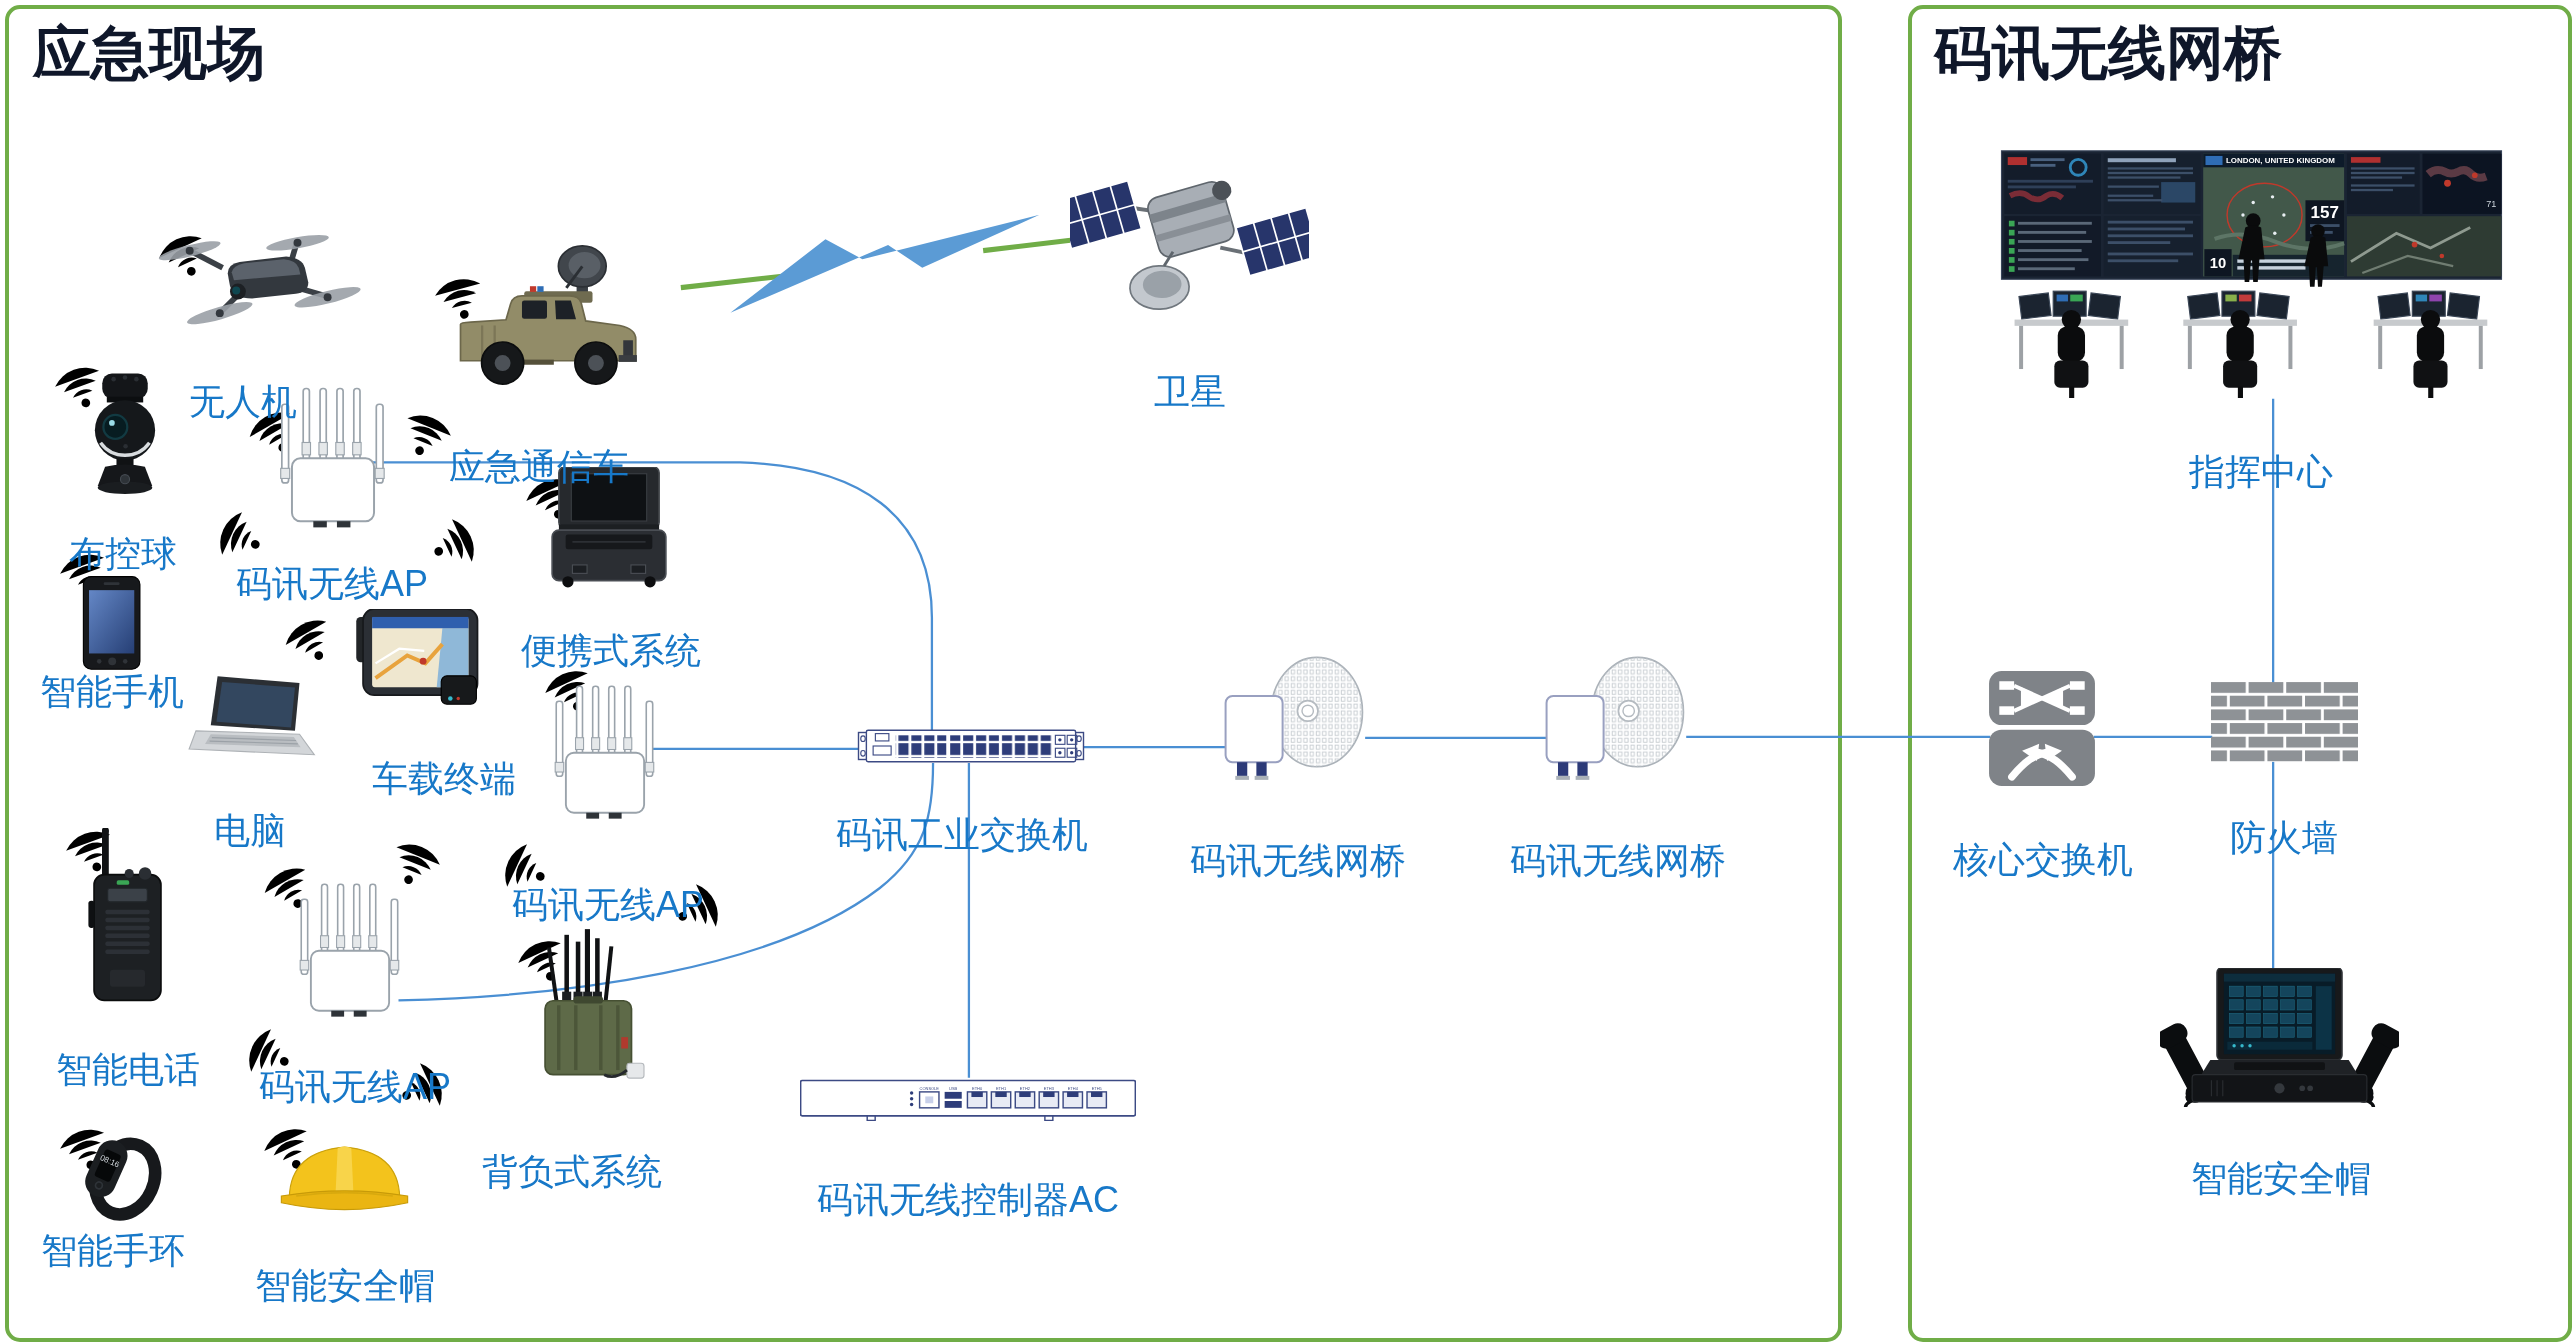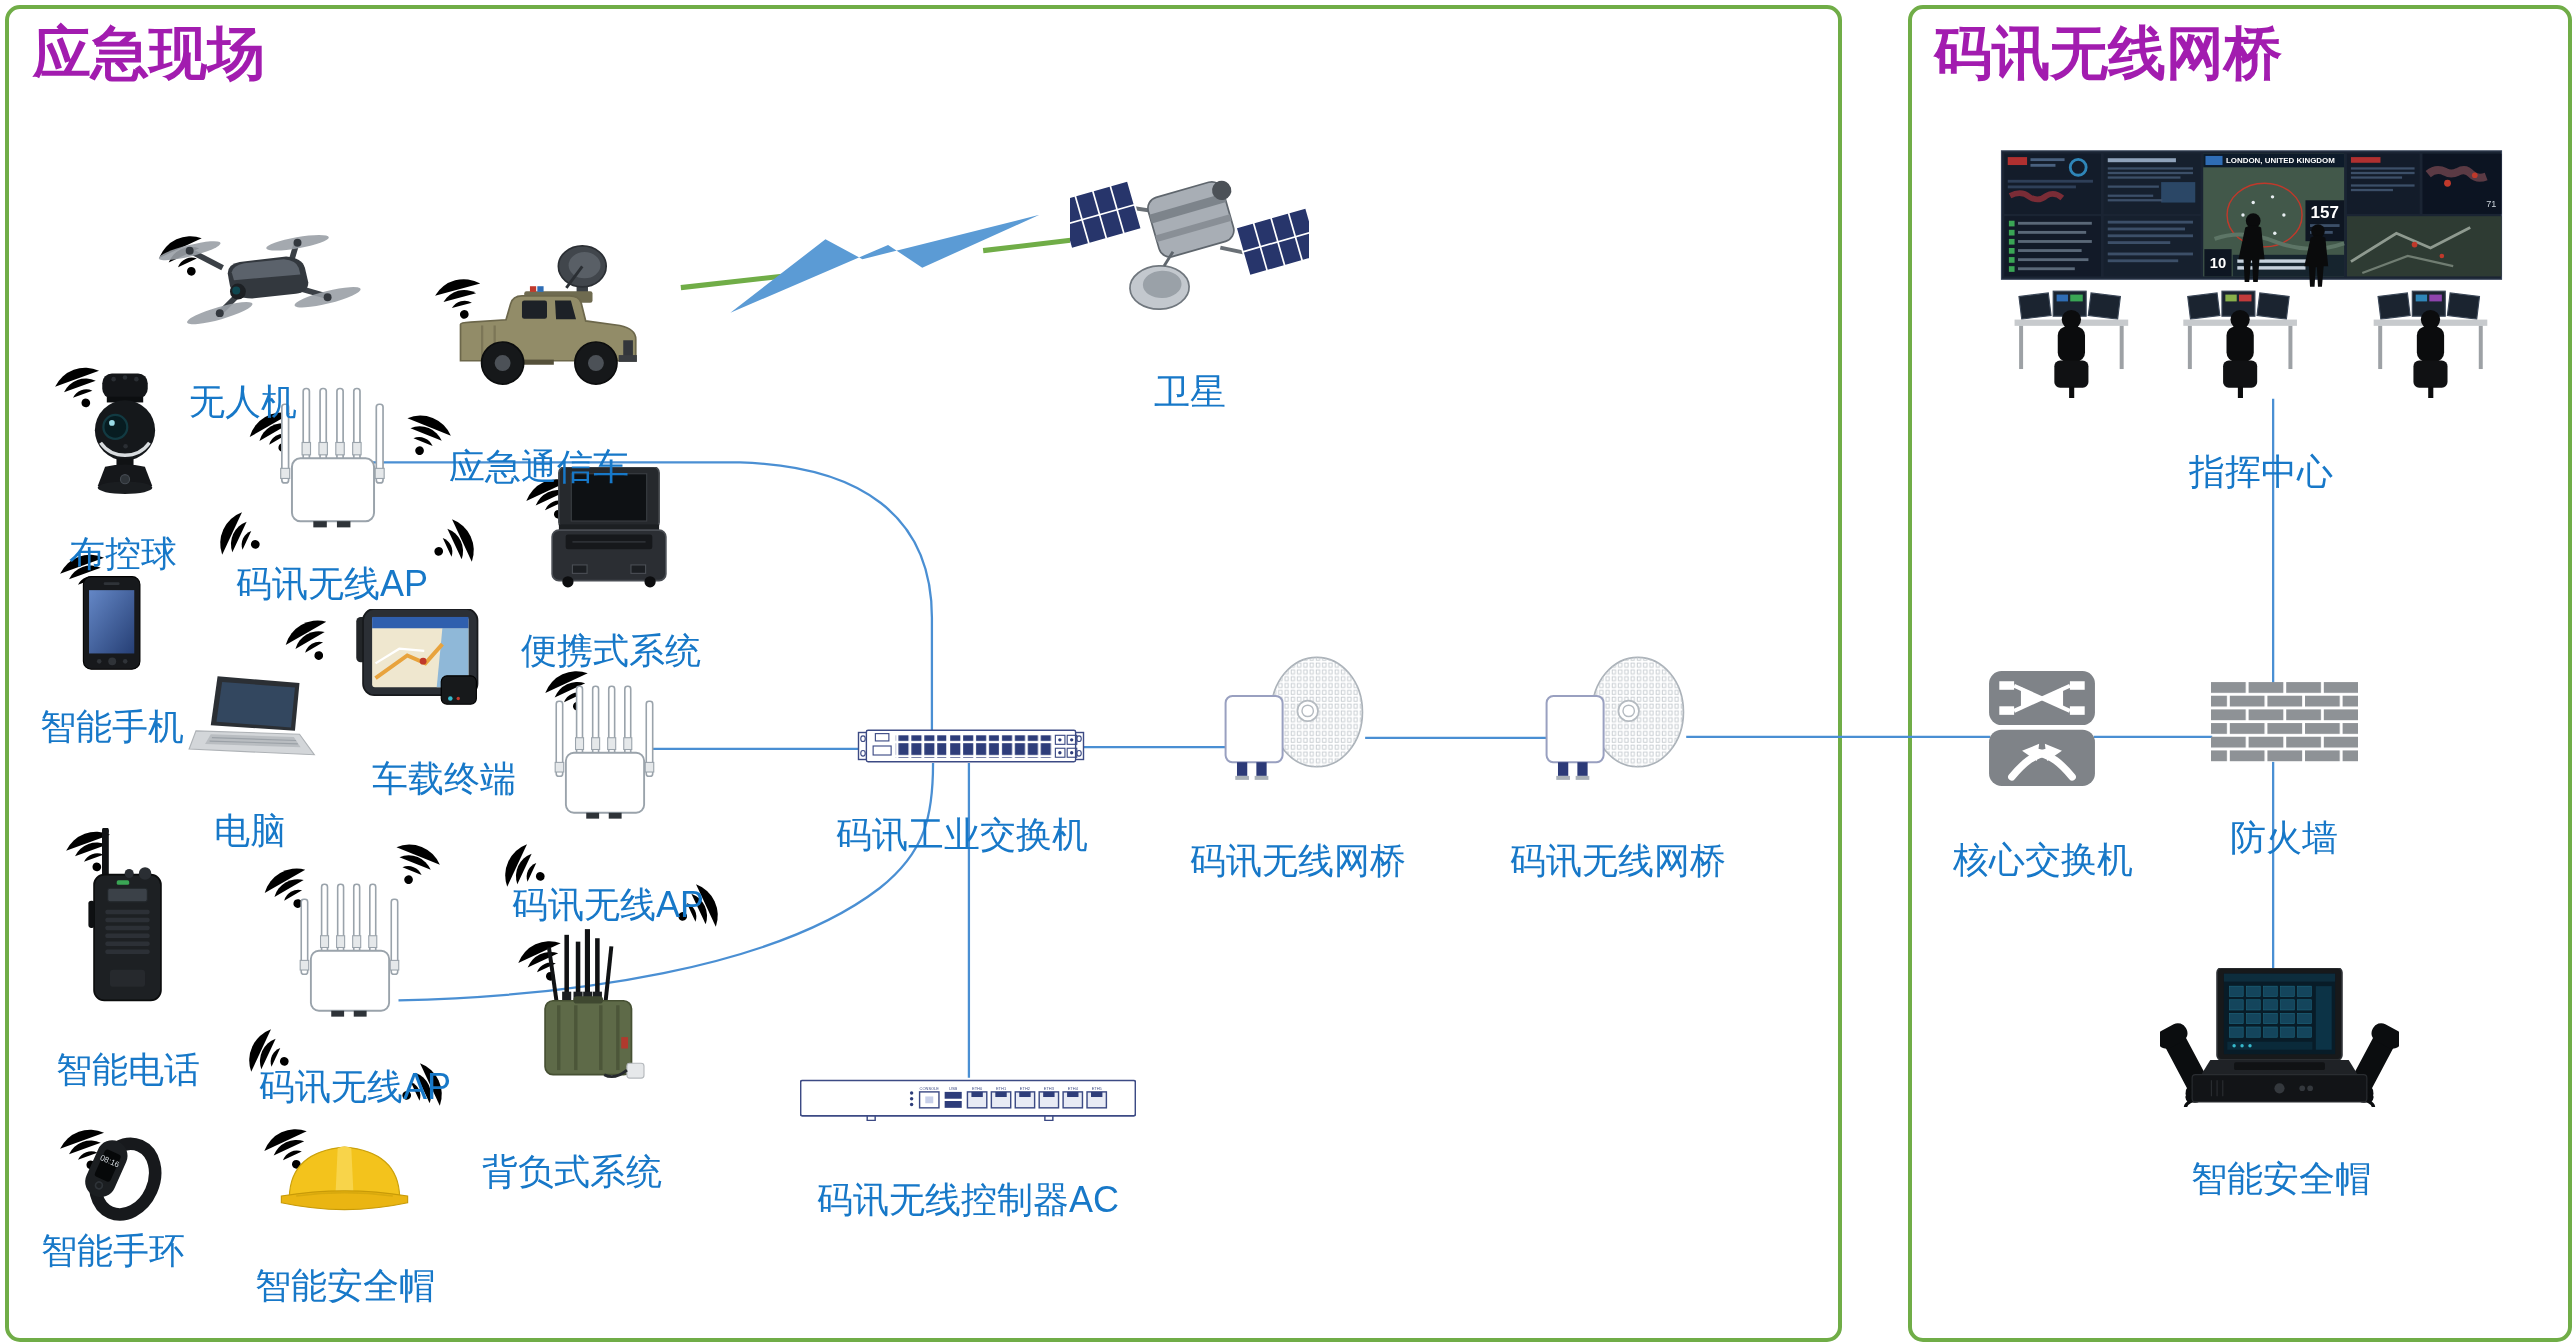--- a/index.html
+++ b/index.html
@@ -1,19 +1,19 @@
 <!DOCTYPE html>
 <html style="font-size:9px"><head>
 <meta charset="utf-8">
 <style>
   html,body{margin:0;padding:0;background:#fff;}
   body{width:2576px;height:1345px;position:relative;overflow:hidden;
        font-family:"Liberation Sans","DejaVu Sans",sans-serif;}
   .panel{position:absolute;border:4px solid #70ad47;border-radius:15px;background:#fff;z-index:0;}
-  .panel-title{position:absolute;font-size:58px;font-weight:800;color:#a21caf;z-index:5;white-space:nowrap;}
+  .panel-title{position:absolute;font-size:58px;font-weight:800;color:#0f172a;z-index:5;white-space:nowrap;}
   #wires{position:absolute;left:0;top:0;z-index:1;}
   .node{position:absolute;z-index:2;}
   .node svg{display:block;width:100%;height:100%;}
   .node-label{position:absolute;font-size:36px;color:#1778c8;white-space:nowrap;
               transform:translateX(-50%);z-index:4;margin-top:45px;}
   .wifi{position:absolute;width:55px;height:49px;color:#4d565e;z-index:2;}
 </style>
 </head>
 <body>
 
@@ -268,21 +268,21 @@
           <stop offset="1" stop-color="#263f75"></stop>
         </linearGradient>
       </defs>
   <rect x="16" y="26" width="80" height="112" fill="url(#scr)"></rect>
   <rect x="42" y="12" width="28" height="5" rx="2" fill="#2f3338"></rect>
   <circle cx="57" cy="152" r="7" fill="#2f3338"></circle>
   <circle cx="34" cy="152" r="4" fill="#2f3338"></circle>
       <circle cx="80" cy="152" r="4" fill="#2f3338"></circle>
 </svg>
 </div>
-<div class="node-label" style="left:112px;top:658px;">智能手机</div>
+<div class="node-label" style="left:112px;top:623px;">智能手机</div>
 
 <div class="node" style="left:188px;top:675px;width:128px;height:94px;">
 <svg viewBox="0 0 225 165">
   <polygon points="52,2 196,14 188,98 40,88" fill="#2b2f34"></polygon>
   <polygon points="60,12 188,22 181,92 50,82" fill="#33475f"></polygon>
   <polygon points="14,98 196,104 222,140 2,130" fill="#d3d6d9" stroke="#aeb2b6" stroke-width="2"></polygon>
   <polygon points="40,104 186,109 198,127 30,121" fill="#b9bdc1"></polygon>
   <line x1="42" y1="110" x2="190" y2="115" stroke="#9ba1a7" stroke-width="2"></line>
   <line x1="38" y1="116" x2="193" y2="121" stroke="#9ba1a7" stroke-width="2"></line>
 </svg>

